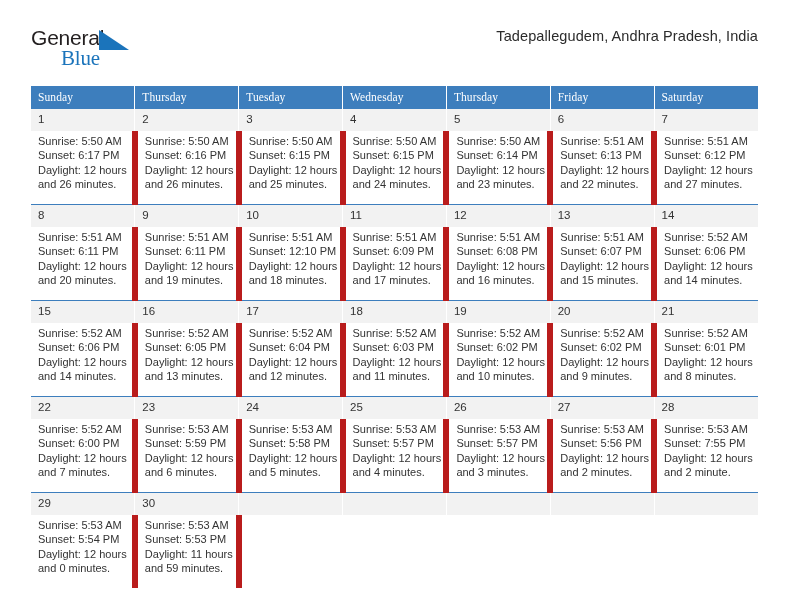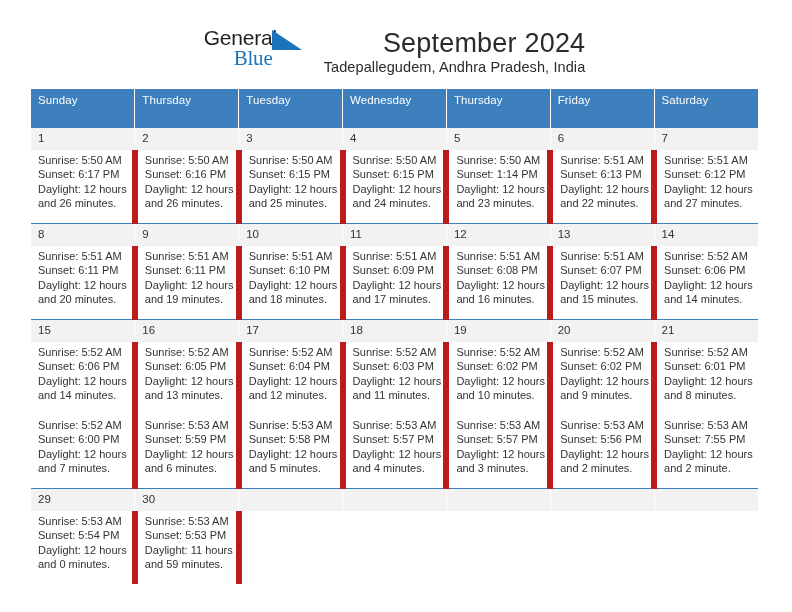--- a/index.html
+++ b/index.html
@@ -18,21 +18,21 @@
     position: relative;
     width: 792px;
     height: 612px;
     box-sizing: border-box;
   }
 
   
   .header {
     display: flex;
     align-items: flex-start;
-    justify-content: center;
+    justify-content: space-between;
     padding: 26px 34px 0 31px;
     box-sizing: border-box;
   }
   .logo {
     position: relative;
     width: 120px;
     height: 46px;
     flex: none;
   }
   .logo-general {
@@ -87,23 +87,24 @@
     width: 727px;
   }
   .calendar col { width: 103.85px; }
 
   .dow-row th {
     background: #3d7ebd;
     color: #ffffff;
     font-weight: normal;
     font-size: 11.5px;
     text-align: left;
-    padding: 5px 0 22px 7px;
+    padding: 5px 0 6px 7px;
     border-right: 1px solid #ffffff;
     letter-spacing: 0.1px;
+    font-family: Liberation Serif, serif;
   }
   .dow-row th:last-child { border-right: none; }
 
   .daynum-row td {
     background: #f2f2f2;
     font-size: 11.5px;
     color: #333333;
     padding: 4px 0 4px 7px;
     border-right: 1px solid #ffffff;
     border-top: 1px solid #3d7ebd;
@@ -133,21 +134,20 @@
 
 <div class="page">
 
   <div class="header">
     <div class="logo">
       <span class="logo-general">General</span>
       <span class="logo-triangle"></span>
       <span class="logo-blue">Blue</span>
     </div>
     <div class="title-block">
-      <div class="cal-title">September 2024</div>
       <div class="cal-subtitle">Tadepallegudem, Andhra Pradesh, India</div>
     </div>
   </div>
 
   <table class="calendar">
     <colgroup>
       <col>
         <col>
         <col>
         <col>
@@ -196,21 +196,21 @@
             <span class="line">and 25 minutes.</span>
           </td>
           <td>
             <span class="line">Sunrise: 5:50 AM</span>
             <span class="line">Sunset: 6:15 PM</span>
             <span class="line">Daylight: 12 hours</span>
             <span class="line">and 24 minutes.</span>
           </td>
           <td>
             <span class="line">Sunrise: 5:50 AM</span>
-            <span class="line">Sunset: 1:14 PM</span>
+            <span class="line">Sunset: 6:14 PM</span>
             <span class="line">Daylight: 12 hours</span>
             <span class="line">and 23 minutes.</span>
           </td>
           <td>
             <span class="line">Sunrise: 5:51 AM</span>
             <span class="line">Sunset: 6:13 PM</span>
             <span class="line">Daylight: 12 hours</span>
             <span class="line">and 22 minutes.</span>
           </td>
           <td>
@@ -237,21 +237,21 @@
             <span class="line">and 20 minutes.</span>
           </td>
           <td>
             <span class="line">Sunrise: 5:51 AM</span>
             <span class="line">Sunset: 6:11 PM</span>
             <span class="line">Daylight: 12 hours</span>
             <span class="line">and 19 minutes.</span>
           </td>
           <td>
             <span class="line">Sunrise: 5:51 AM</span>
-            <span class="line">Sunset: 6:10 PM</span>
+            <span class="line">Sunset: 12:10 PM</span>
             <span class="line">Daylight: 12 hours</span>
             <span class="line">and 18 minutes.</span>
           </td>
           <td>
             <span class="line">Sunrise: 5:51 AM</span>
             <span class="line">Sunset: 6:09 PM</span>
             <span class="line">Daylight: 12 hours</span>
             <span class="line">and 17 minutes.</span>
           </td>
           <td>
@@ -319,20 +319,29 @@
             <span class="line">Daylight: 12 hours</span>
             <span class="line">and 9 minutes.</span>
           </td>
           <td>
             <span class="line">Sunrise: 5:52 AM</span>
             <span class="line">Sunset: 6:01 PM</span>
             <span class="line">Daylight: 12 hours</span>
             <span class="line">and 8 minutes.</span>
           </td>
         </tr>
+        <tr class="daynum-row">
+          <td>22</td>
+          <td>23</td>
+          <td>24</td>
+          <td>25</td>
+          <td>26</td>
+          <td>27</td>
+          <td>28</td>
+        </tr>
         <tr class="info-row">
           <td>
             <span class="line">Sunrise: 5:52 AM</span>
             <span class="line">Sunset: 6:00 PM</span>
             <span class="line">Daylight: 12 hours</span>
             <span class="line">and 7 minutes.</span>
           </td>
           <td>
             <span class="line">Sunrise: 5:53 AM</span>
             <span class="line">Sunset: 5:59 PM</span>

